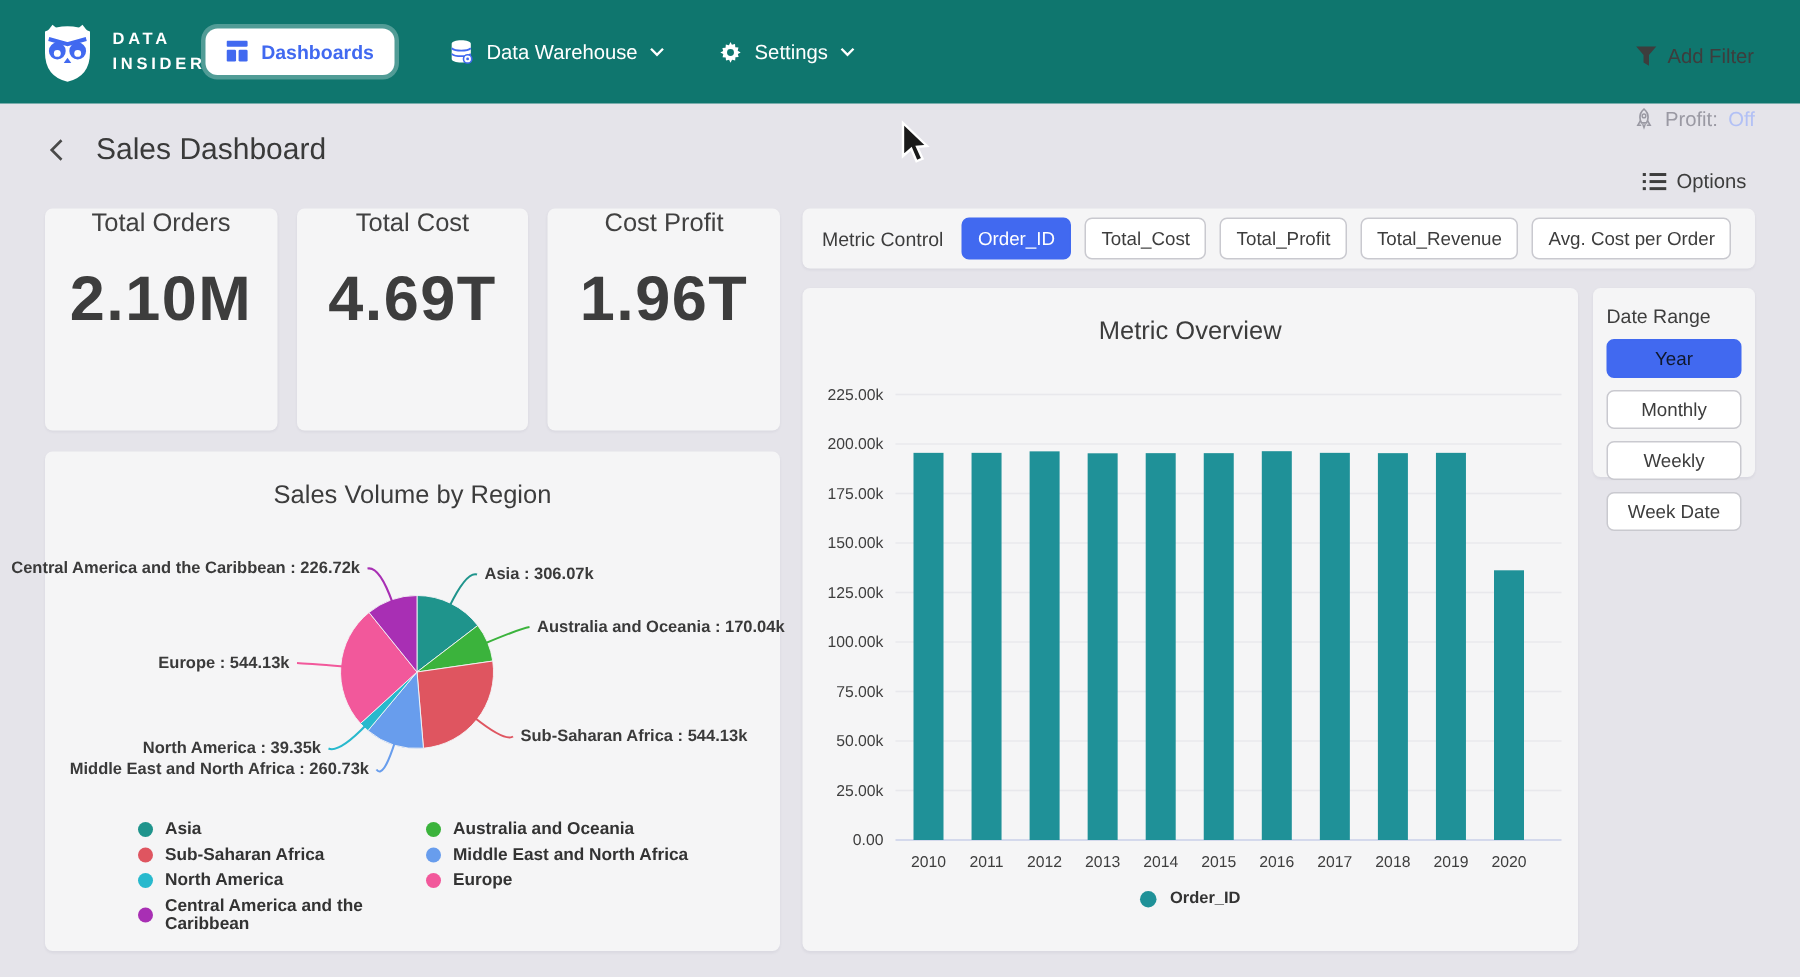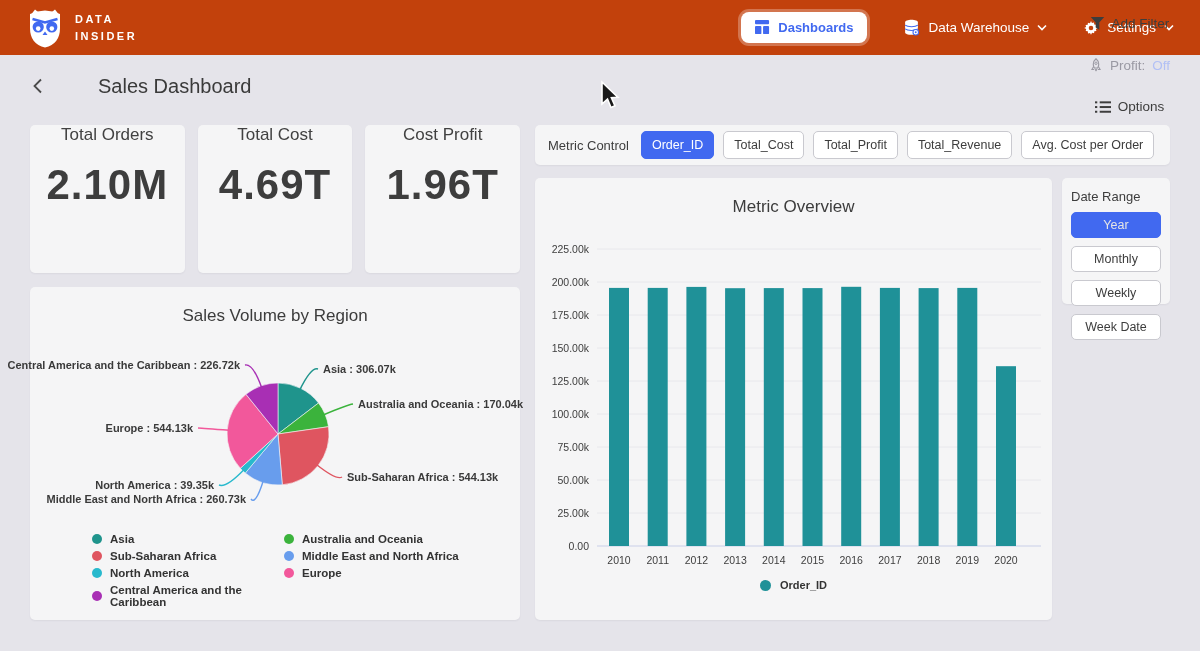--- a/index.html
+++ b/index.html
@@ -5,32 +5,32 @@
   * { box-sizing: border-box; margin: 0; padding: 0; }
   html,body { width:1200px; height:651px; }
   body {
     position: relative;
     background: #e5e4ea;
     font-family: "Liberation Sans", sans-serif;
     color: #3d3d3d;
     overflow: hidden;
   }
   
-  .navbar { height:55px; background:#c2410c; display:flex; align-items:center; justify-content:space-between; padding:0 26px; }
+  .navbar { height:69px; background:#0f766e; display:flex; align-items:center; justify-content:flex-start; padding:0 26px; }
   .brand { display:flex; align-items:center; gap:11px; }
   .brand-text { color:#fff; font-weight:bold; font-size:11px; letter-spacing:2.5px; line-height:1.5; }
   .nav-right { display:flex; align-items:center; gap:36px; }
   .nav-pill { display:flex; align-items:center; gap:8px; background:#fff; border:none; border-radius:8px; padding:8px 14px;
               color:#4169f0; font-weight:bold; font-size:13px; cursor:pointer; font-family:inherit;
               box-shadow:0 0 0 3px rgba(255,255,255,.28); }
   .nav-item { display:flex; align-items:center; gap:8px; color:#fff; font-size:13.5px; font-weight:500; cursor:pointer; }
   
   .page-header { display:flex; align-items:center; padding:0 30px; height:62px; gap:18px; }
   .back-btn { display:flex; align-items:center; cursor:pointer; }
-  .page-title { font-size:20px; font-weight:500; color:#3a3a3a;margin-left:34px; }
+  .page-title { font-size:20px; font-weight:500; color:#3a3a3a; }
   .header-actions { margin-left:auto; display:flex; align-items:center; gap:26px; font-size:13.5px; font-weight:500;flex-direction:column; }
   .action { display:flex; align-items:center; gap:7px; cursor:pointer; color:#3d3d3d; }
   .action.muted { color:#9a99a3; cursor:default; }
   .boost-off { color:#b2c0f5; }
   
   main { display:flex; gap:15px; padding:8px 30px 0; }
   .left-col { width:490px; flex:none; }
   .right-col { flex:1; }
   .panel { background:#f5f5f6; border-radius:5px; box-shadow:0 1px 2px rgba(31,31,61,.06); }
   
@@ -57,21 +57,21 @@
   
   .right-row { display:flex; gap:10px; }
   .chart-panel { width:517px; height:442px; position:relative; }
   .bar-svg { position:absolute; left:0; top:42px; }
   .bar-legend { position:absolute; left:0; right:0; top:401px; display:flex; align-items:center; justify-content:center;
                 gap:9px; font-size:11px; font-weight:bold; color:#333; }
   
   .date-panel { width:108px; height:126px; padding:11px 9px; font-size:13px; margin-left:auto; }
   .dr-btn { display:block; width:100%; margin-top:8px; border:1px solid #c9c9cf; background:#fff; border-radius:5px;
             padding:5px 0; font-size:12.5px; color:#3d3d3d; text-align:center; cursor:pointer; font-family:inherit; }
-  .dr-btn.active { background:#4169f0; border-color:#4169f0; color:#e5e5e5; }
+  .dr-btn.active { background:#4169f0; border-color:#4169f0; color:#0f172a; }
   
   .cursor { position:absolute; left:598px; top:80px; z-index:50; pointer-events:none; }
 </style>
 </head>
 <body>
 
 <nav class="navbar">
   <div class="brand">
     <svg width="38" height="40" viewBox="0 0 38 40">
       <path fill="#fff" d="M4 8 L9 1.5 L14.5 6 Z"></path>

